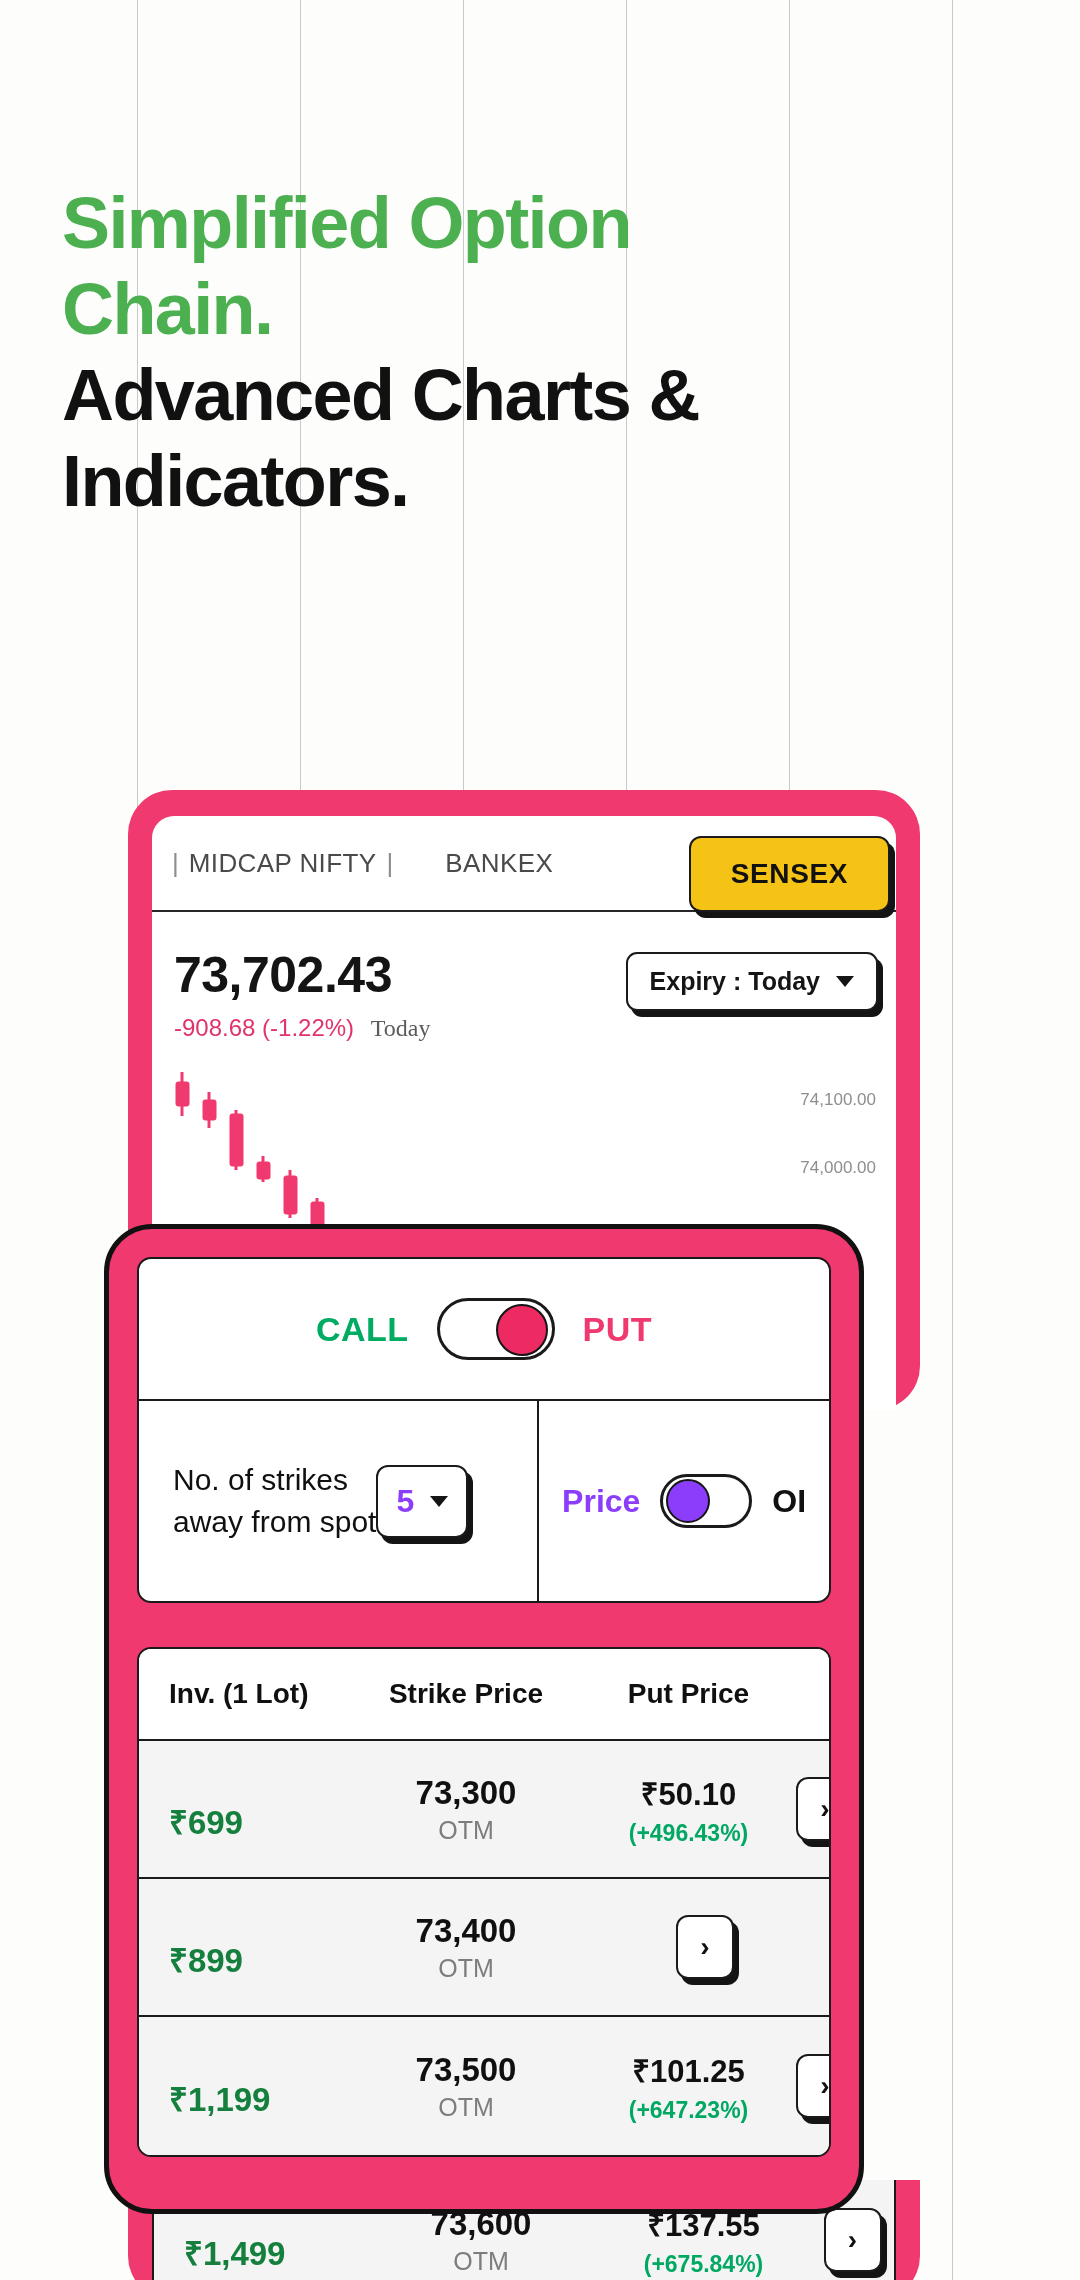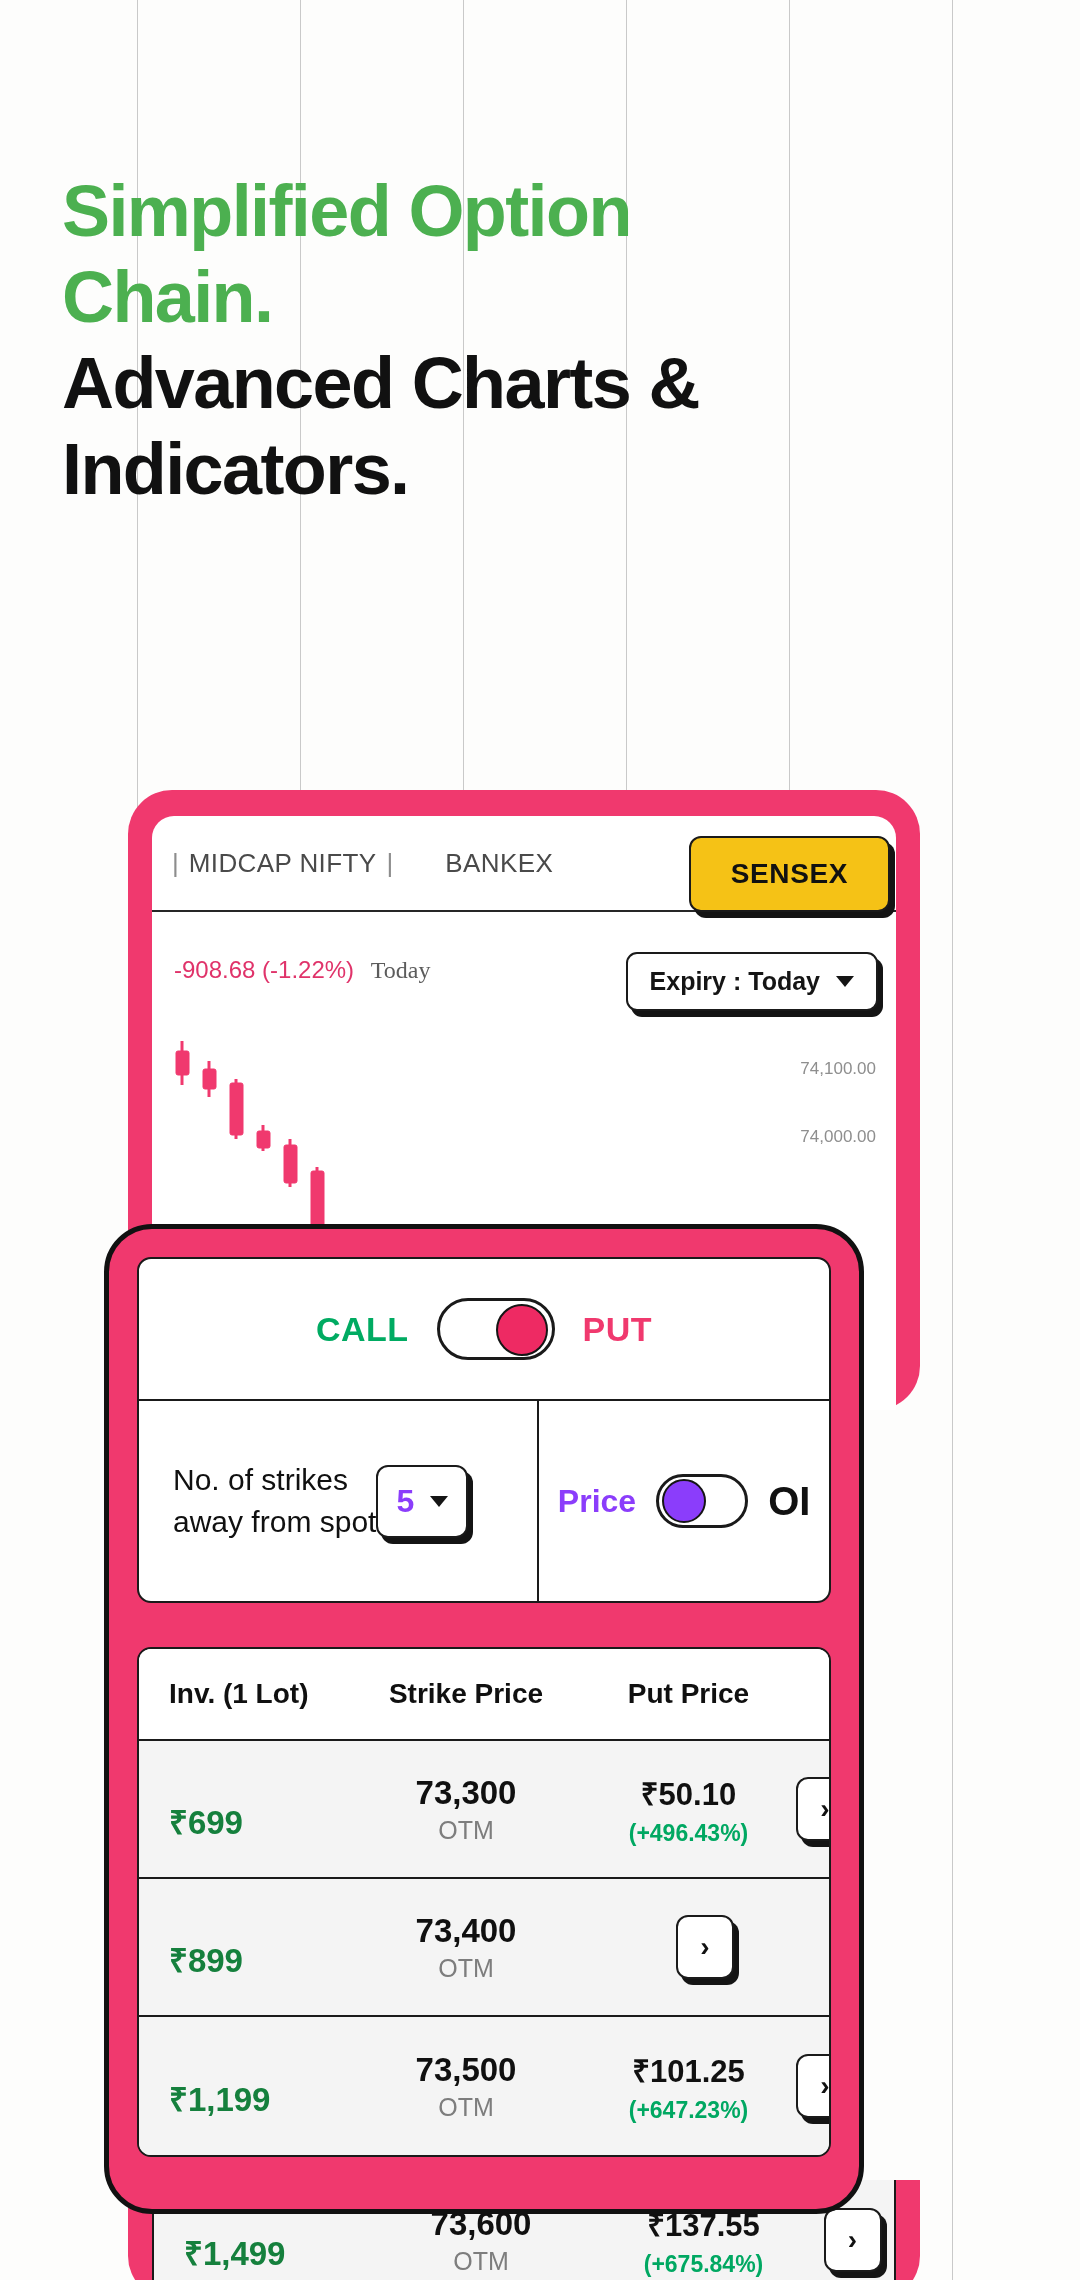--- a/index.html
+++ b/index.html
@@ -13,21 +13,21 @@
 
   
   .grid-lines { position: absolute; inset: 0; z-index: 0; }
   .grid-line {
     position: absolute; top: 0; bottom: 0; width: 1px;
     background: #c9c9c9;
   }
 
   
   .headline {
-    position: absolute; left: 62px; top: 168px; z-index: 3;
+    position: absolute; left: 62px; top: 180px; z-index: 3;
     width: 920px;
   }
   .headline .line {
     font-weight: 800;
     font-size: 72px;
     line-height: 86px;
     letter-spacing: -1.6px;
   }
   .headline .green { color: #4cb050; }
   .headline .black { color: #111111; }
@@ -167,21 +167,21 @@
     background: #fff; border: 2.5px solid #1a1a1a; border-radius: 12px;
     padding: 16px 18px; display: flex; align-items: center; gap: 16px;
     box-shadow: 5px 6px 0 #141414;
   }
   .strikes-select .num { font-size: 32px; font-weight: 700; color: #8b3dfb; }
   .strikes-right {
     flex: 1 1 42%;
     display: flex; align-items: center; justify-content: center; gap: 20px;
   }
   .pr-label { font-size: 32px; font-weight: 600; color: #8b3dfb; }
-  .oi-label { font-size: 40px; font-weight: 600; color: #111; }
+  .oi-label { font-size: 32px; font-weight: 600; color: #111; }
   .toggle-oi {
     width: 92px; height: 54px; border: 3px solid #1a1a1a;
     border-radius: 30px; background: #fff; position: relative;
   }
   .toggle-oi .knob {
     position: absolute; top: 2px; left: 3px;
     width: 44px; height: 44px; border-radius: 50%;
     background: #8b3dfb; border: 2px solid #151515;
   }
 
@@ -286,20 +286,21 @@
       <div class="index-tabs">
         <span class="idx-sep">|</span>
         <span class="idx-tab midcap">MIDCAP NIFTY</span>
         <span class="idx-sep">|</span>
         <span class="idx-tab bankex">BANKEX</span>
         <span class="idx-tab active">SENSEX</span>
       </div>
 
       <div class="price-row">
         <div>
+          <div class="price-main">73,702.43</div>
           <div class="price-sub">
             <span class="price-chg">-908.68 (-1.22%)</span>
             <span class="price-today">Today</span>
           </div>
         </div>
         <div class="expiry-btn">
           <span>Expiry : Today</span>
           <span class="chev"></span>
         </div>
       </div>

